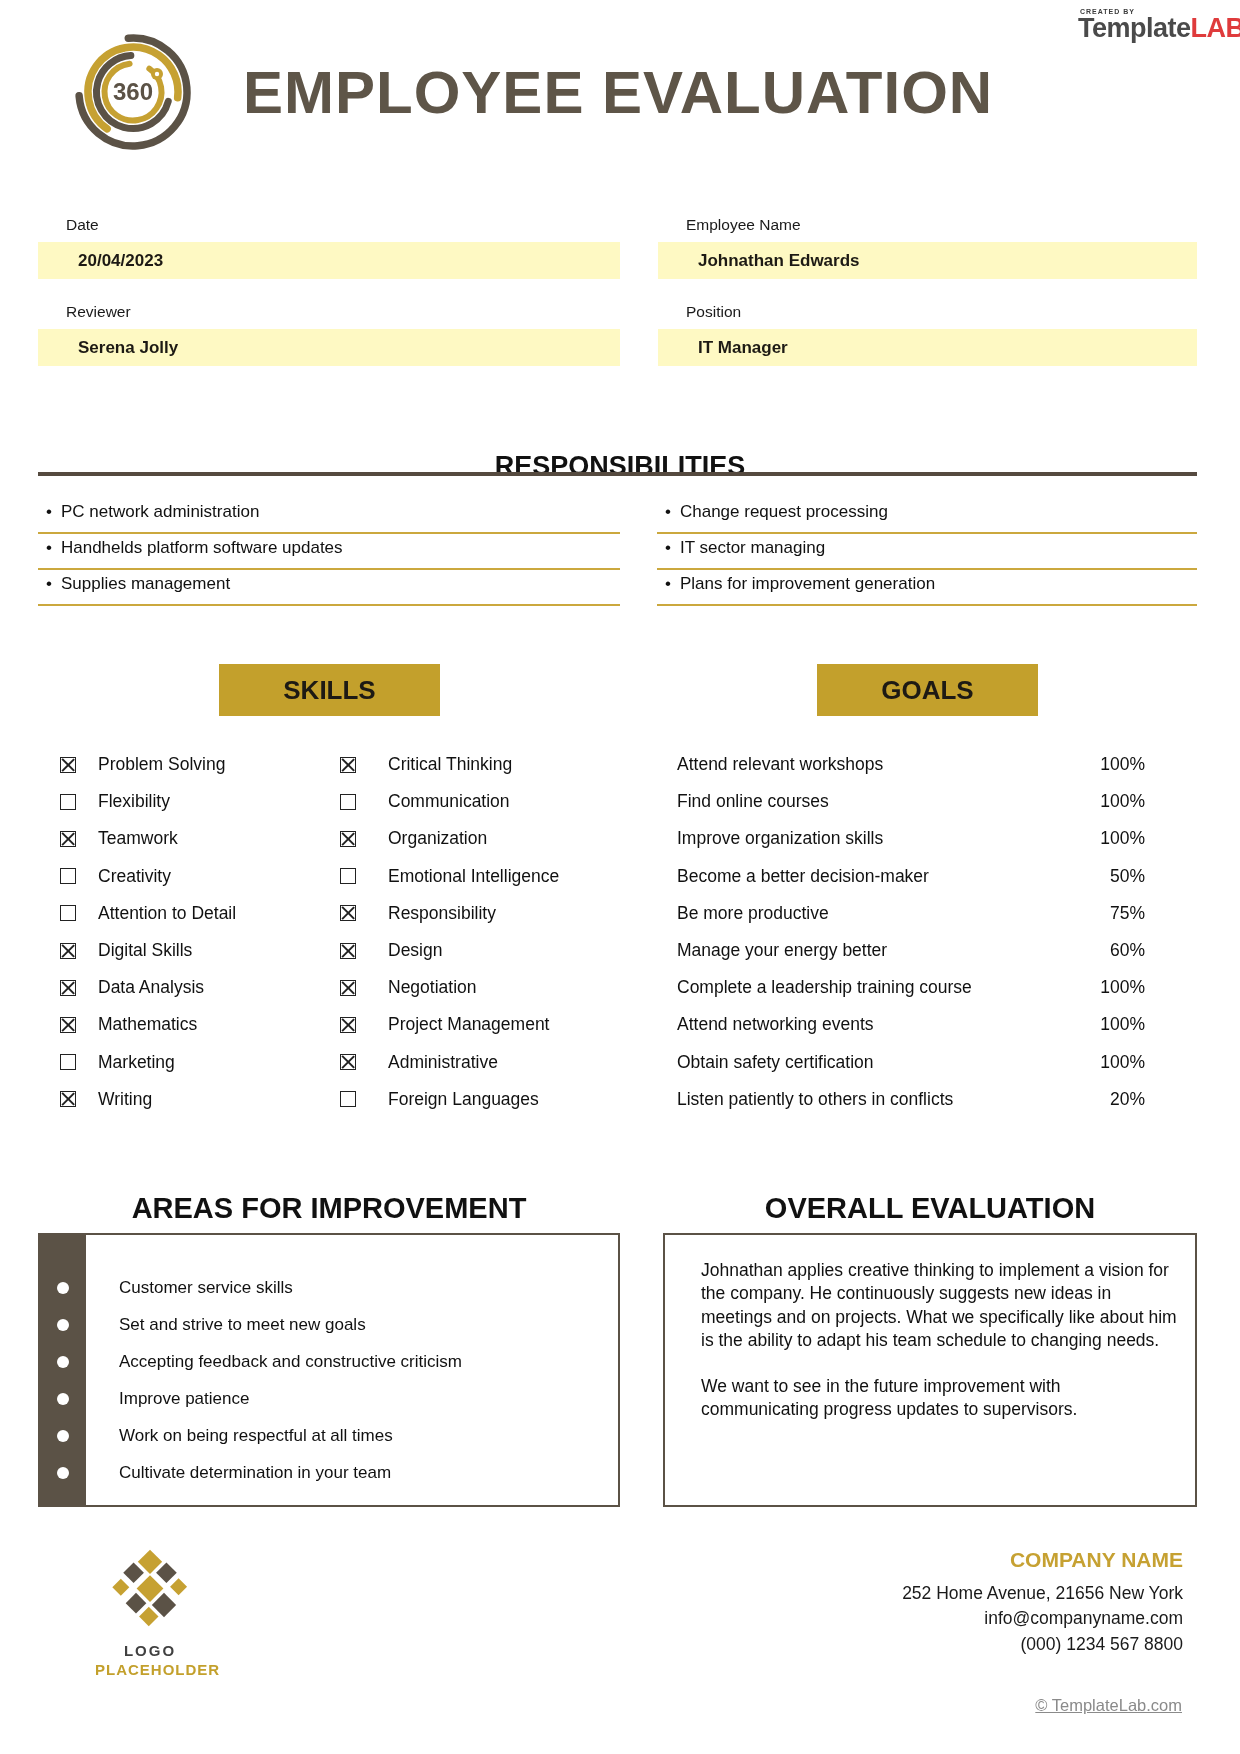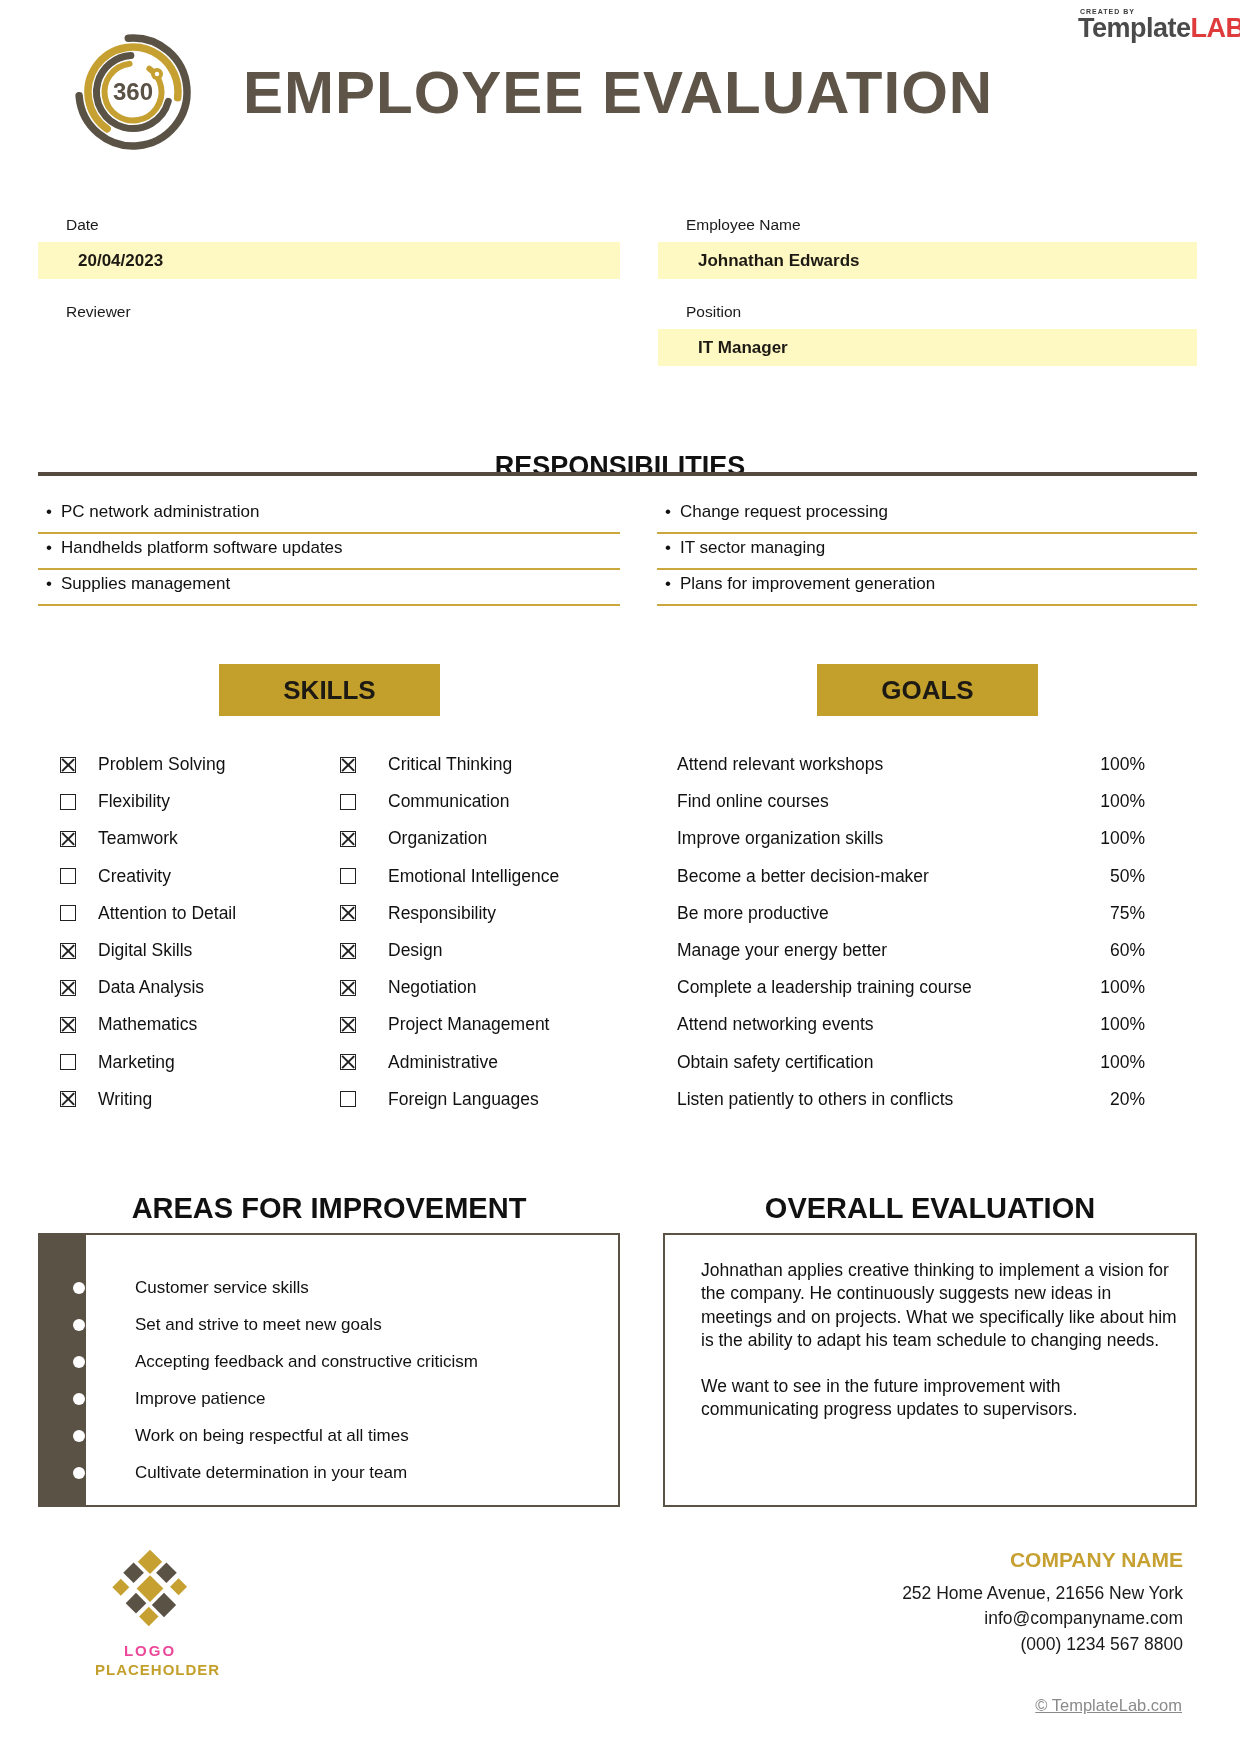--- a/index.html
+++ b/index.html
@@ -65,35 +65,35 @@
   .goal-value { font-size:17.5px; color:#111; text-align:right; width:70px; margin-right:52px; }
   
   .sub-head { position:absolute; top:1192px; font-size:29px; font-weight:bold; color:#111; text-align:center; }
   #improve-head { left:38px;  width:582px; }
   #eval-head    { left:663px; width:534px; }
   .improve-box {
     position:absolute; left:38px; top:1233px; width:582px; height:274px;
     border:2px solid #5b5246; background:#fff;
   }
   .improve-strip { position:absolute; left:0; top:0; width:46px; height:100%; background:#5b5246; }
-  .improve-rows { position:absolute; left:16px; top:34px; width:100%; }
+  .improve-rows { position:absolute; left:0; top:34px; width:100%; }
   .improve-row { position:relative; height:37px; display:flex; align-items:center; }
   .improve-dot {
     position:absolute; left:17px; width:12px; height:12px; border-radius:50%;
     background:#fff; flex:0 0 auto;
   }
   .improve-text { font-size:17px; color:#111; margin-left:79px; }
   .eval-box {
     position:absolute; left:663px; top:1233px; width:534px; height:274px;
     border:2px solid #5b5246; background:#fff; padding:24px 18px 0 36px;
   }
   .eval-box p { font-size:17.5px; line-height:1.33; color:#111; margin-bottom:23px; }
   
   .logo-ph { position:absolute; left:95px; top:1548px; width:110px; text-align:center; }
-  .logo-ph-line1 { font-size:15px; font-weight:bold; letter-spacing:2px; color:#ec4899; margin-top:4px; }
+  .logo-ph-line1 { font-size:15px; font-weight:bold; letter-spacing:2px; color:#404040; margin-top:4px; }
   .logo-ph-line2 { font-size:15px; font-weight:bold; letter-spacing:1px; color:#c3a02c; margin-top:2px; }
   .company { position:absolute; right:57px; top:1548px; text-align:right; }
   .company-name { font-size:21px; font-weight:bold; color:#c6a132; margin-bottom:9px; }
   .company-line { font-size:17.5px; color:#1a1a1a; line-height:1.45; }
   .credit {
     position:absolute; right:58px; top:1696px; font-size:16.5px; color:#8a8a8a;
     text-decoration:underline;
   }
 </style>
 </head>
@@ -127,20 +127,21 @@
         <div>
           <div class="field-label">Date</div>
           <div class="field-bar">20/04/2023</div>
         </div>
         <div>
           <div class="field-label">Employee Name</div>
           <div class="field-bar">Johnathan Edwards</div>
         </div>
         <div>
           <div class="field-label">Reviewer</div>
+          <div class="field-bar">Serena Jolly</div>
         </div>
         <div>
           <div class="field-label">Position</div>
           <div class="field-bar">IT Manager</div>
         </div>
       </div>
   </div>
 
   <div class="resp-head">RESPONSIBILITIES</div>
   <div class="resp-rule"></div>

